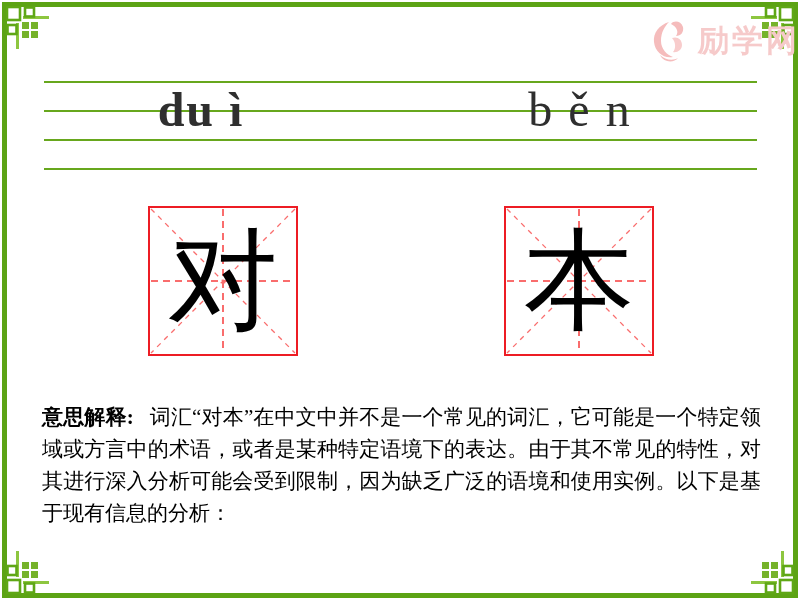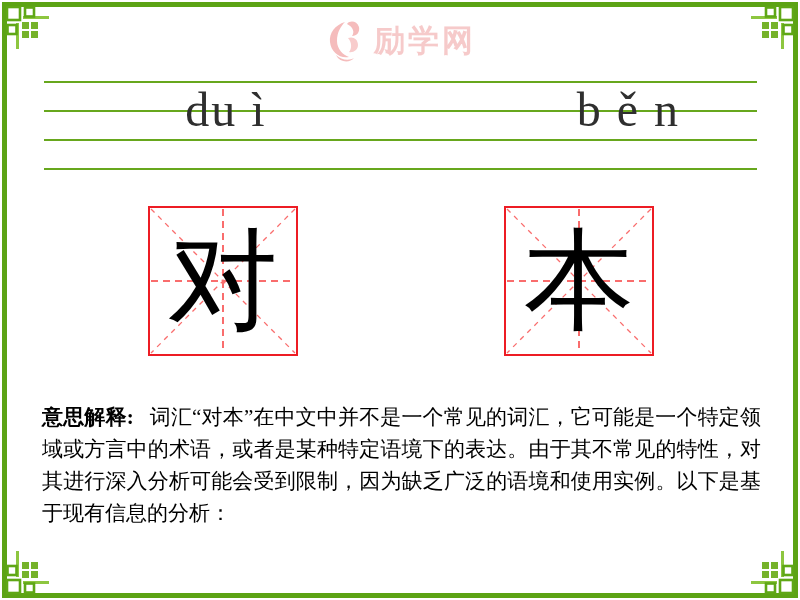--- a/index.html
+++ b/index.html
@@ -22,42 +22,42 @@
   .corner { position: absolute; width: 48px; height: 48px; }
   .corner svg { width: 100%; height: 100%; display: block; }
   .corner.tl { top: 2px; left: 2px; }
   .corner.tr { top: 2px; right: 2px; transform: scaleX(-1); }
   .corner.bl { bottom: 2px; left: 2px; transform: scaleY(-1); }
   .corner.br { bottom: 2px; right: 2px; transform: scale(-1,-1); }
 
   
   .logo {
     position: absolute; top: 18px; left: 0; right: 0;
-    display: flex; align-items: center; justify-content: center;
+    display: flex; align-items: center; justify-content: flex-end;
     gap: 8px; height: 46px;
   }
   .logo-icon { width: 42px; height: 44px; }
   .logo-text {
     font-family: "Liberation Sans", sans-serif;
     font-weight: bold; font-size: 31px;
     color: #f6caca; letter-spacing: 3px;
   }
 
   
   .pinyin-rule { position: absolute; left: 44px; width: 713px; height: 2px; background: #67a71d; }
   .rule-1 { top: 81px; } .rule-2 { top: 110px; } .rule-3 { top: 139px; } .rule-4 { top: 168px; }
 
   .pinyin-word {
     position: absolute; top: 86px; width: 200px;
     font-family: "Liberation Serif", serif;
     font-size: 48px; line-height: 48px; color: #2f2f2f;
     text-align: center; letter-spacing: 2px; white-space: pre;
   }
-  .pinyin-word.w1 { left: 126px; }
-  .pinyin-word.w2 { left: 480px; text-align: right; }
+  .pinyin-word.w1 { left: 101px; font-weight: bold; }
+  .pinyin-word.w2 { left: 480px; }
 
   
   .char-box { position: absolute; top: 206px; width: 150px; height: 150px; }
   .char-box.b1 { left: 148px; }
   .char-box.b2 { left: 504px; }
   .char-box svg { position: absolute; inset: 0; width: 150px; height: 150px; }
   .char-glyph {
     position: absolute; inset: 0;
     display: flex; align-items: center; justify-content: center;
     font-family: "Liberation Serif", serif;

